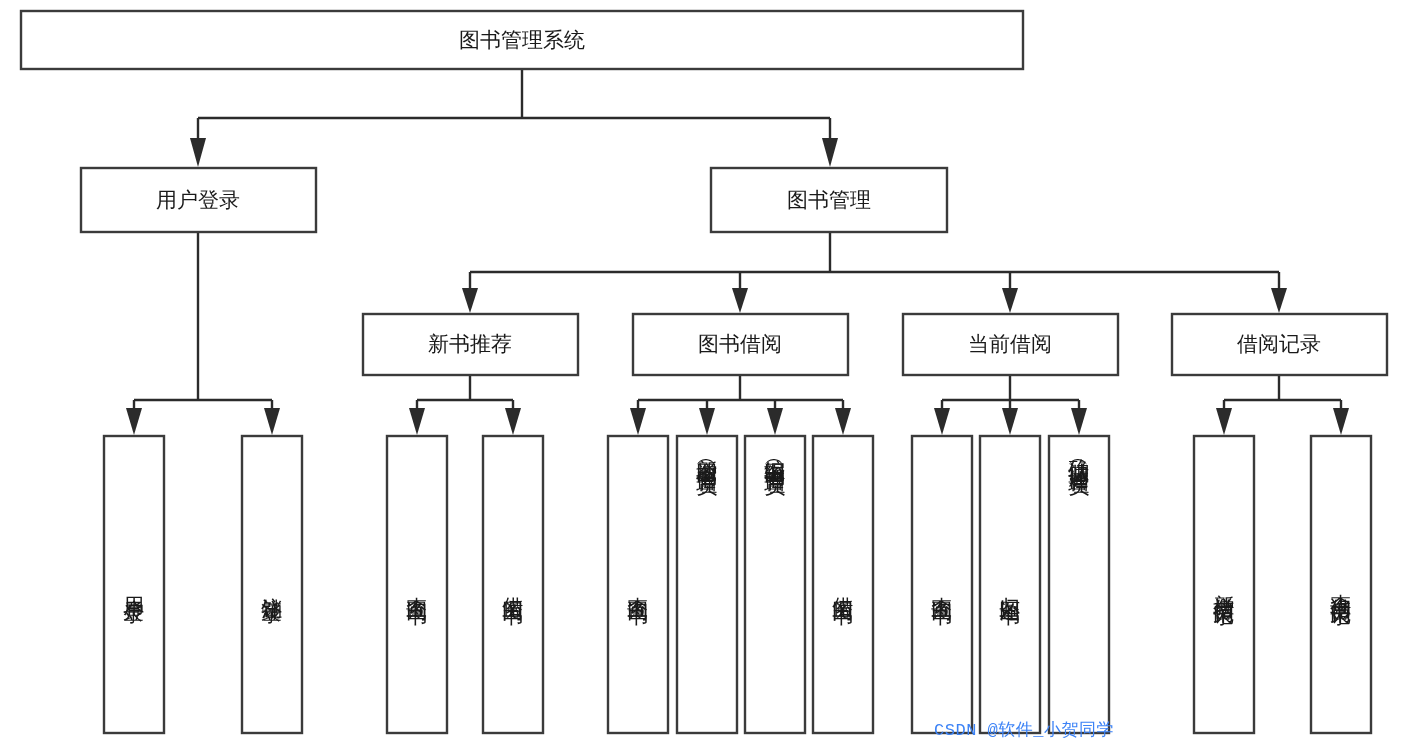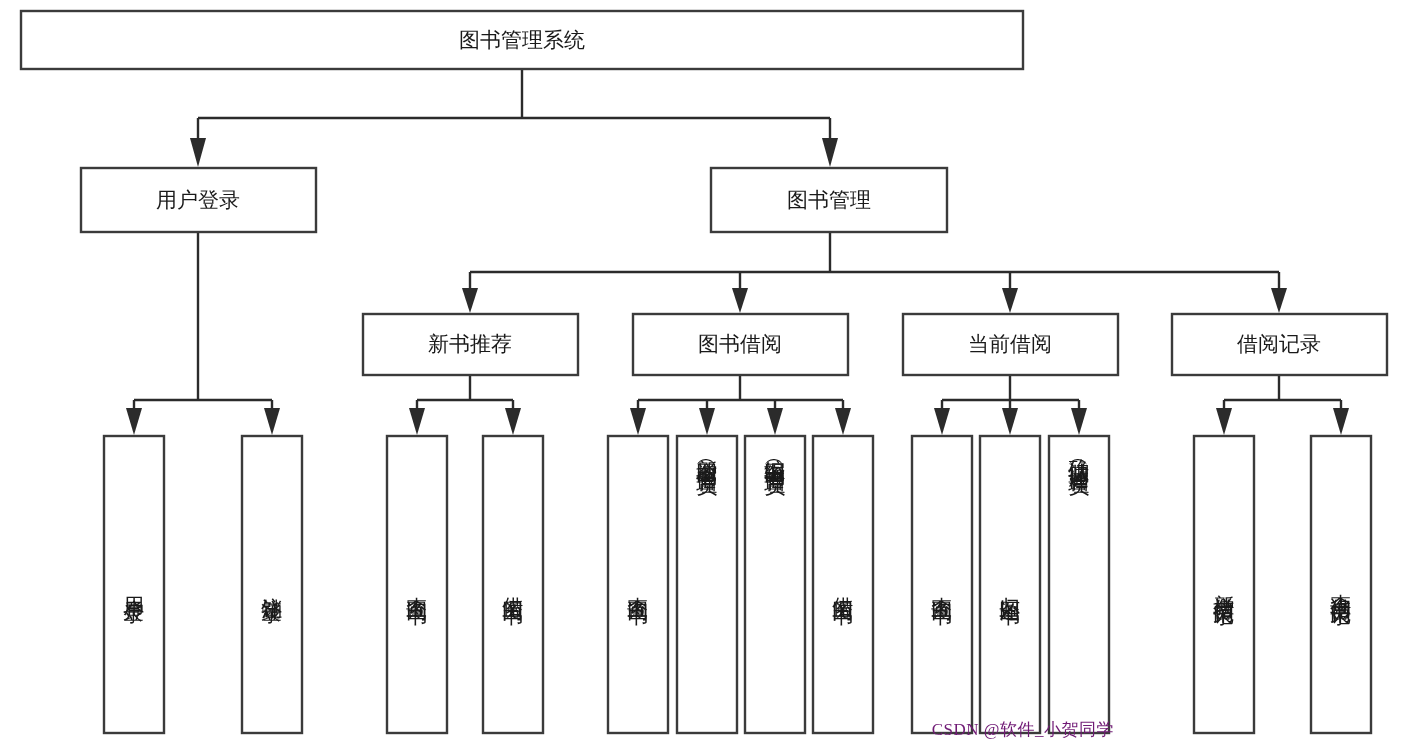--- a/index.html
+++ b/index.html
@@ -64,23 +64,23 @@
     align-items: center;
     justify-content: center;
     text-align: center;
     box-sizing: border-box;
     pointer-events: none;
   }
   .watermark {
     position: absolute;
     right: 8px;
     bottom: 6px;
-    font-family: Liberation Serif, serif;
+    font-family: Liberation Mono, monospace;
     font-size: 17px;
-    color: #701a75;
+    color: #3b82f6;
     letter-spacing: 0.5px;
     white-space: nowrap;
   }
 </style>
 </head>
 <body>
 
 <div id="diagram-root">
 
   <svg id="diagram-svg" viewBox="0 0 1405 747" xmlns="http://www.w3.org/2000/svg">

